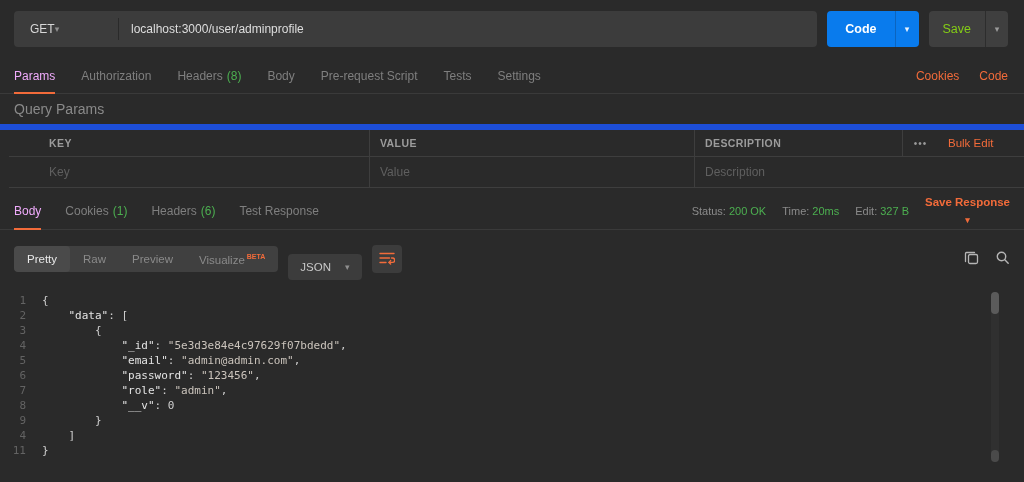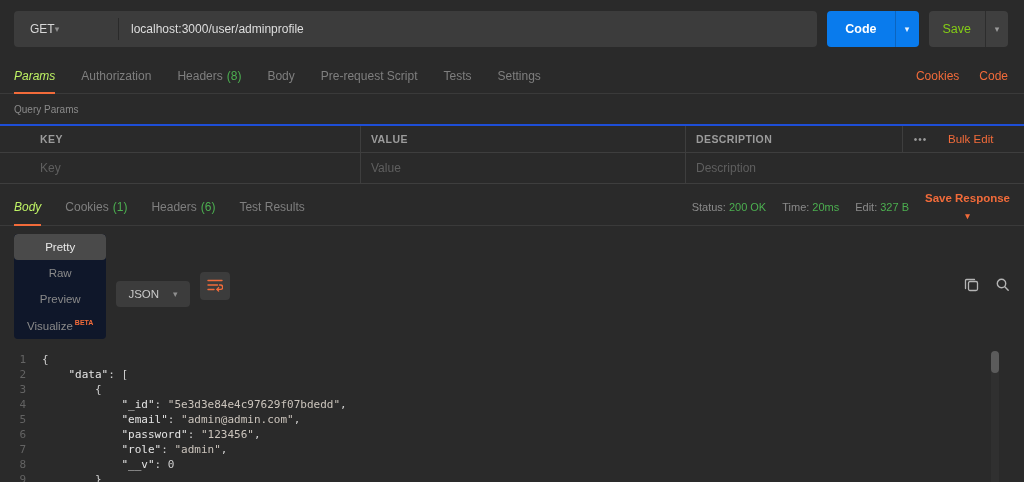--- a/index.html
+++ b/index.html
@@ -20,29 +20,29 @@
   .url-input { flex: 1; background: transparent; border: none; outline: none; color: #dedede; font-size: 12px; padding: 0 12px; font-family: "Liberation Sans", sans-serif; }
   .send-split, .save-split { display: flex; height: 36px; border-radius: 4px; overflow: hidden; flex: none; }
   .send-main { background: #097bed; color: #fff; border: none; font-size: 12.5px; font-weight: 700; padding: 0 18px; cursor: pointer; font-family: inherit; }
   .send-caret { background: #097bed; border: none; border-left: 1px solid #0b64bf; color: #e8f2fd; width: 24px; font-size: 9px; cursor: pointer; }
   .save-main { background: #3f3f3f; color: #84cc16; border: none; font-size: 12.5px; padding: 0 14px; cursor: pointer; font-family: inherit; }
   .save-caret { background: #3f3f3f; border: none; border-left: 1px solid #2d2d2d; color: #9a9a9a; width: 23px; font-size: 9px; cursor: pointer; }
 
   
   .req-tabs { display: flex; align-items: center; gap: 26px; height: 36px; padding: 0 16px 0 14px; border-bottom: 1px solid #3a3a3a; font-size: 12px; color: #7f7f7f; flex: none; }
   .tab { height: 100%; display: flex; align-items: center; position: relative; cursor: pointer; white-space: nowrap; }
-  .tab.active { color: #bef264; font-style: italic; }
+  .tab.active { color: #f0abfc; }
   .tab.active::after { content: ""; position: absolute; left: 0; right: 0; bottom: -1px; height: 2px; background: #f26b3a; }
   .tab .count { color: #4caf50; margin-left: 4px; }
   .right-links { margin-left: auto; display: flex; gap: 20px; color: #f26b3a; font-size: 12px; }
   .right-links .link { cursor: pointer; }
 
   
-  .qp-title { height: 30px; display: flex; align-items: center; padding: 0 14px; font-size: 10px; color: #8a8a8a; flex: none; }
-  .qp-table { border-top: 2px solid #1d4ed8; flex: none; }
+  .qp-title { height: 30px; display: flex; align-items: center; padding: 0 14px; font-size: 14px; color: #8a8a8a; flex: none; }
+  .qp-table { border-top: 6px solid #1d4ed8; flex: none; padding-left: 9px; }
   .qp-row { display: grid; grid-template-columns: 30px 330px 325px 1fr 36px 86px; border-bottom: 1px solid #3e3e3e; align-items: stretch; }
   .qp-row.input-row { grid-template-columns: 30px 330px 325px 1fr; }
   .qp-cell { padding: 7px 10px; display: flex; align-items: center; }
   .qp-cell.hdr { font-size: 10.5px; font-weight: 700; color: #9c9c9c; letter-spacing: 0.4px; }
   .bl { border-left: 1px solid #3e3e3e; }
   .qp-row.input-row .qp-cell { padding: 0; }
   .qp-input { width: 100%; background: transparent; border: none; outline: none; color: #d0d0d0; font-size: 12px; padding: 8px 10px; font-family: "Liberation Sans", sans-serif; }
   .qp-input::placeholder { color: #5f5f5f; }
   .dots-cell { justify-content: center; color: #9a9a9a; font-size: 10px; letter-spacing: 1px; cursor: pointer; }
   .bulk-cell { color: #f26b3a; font-size: 11.5px; cursor: pointer; justify-content: flex-start; }
@@ -50,21 +50,21 @@
   
   .resp-header { display: flex; align-items: center; height: 38px; margin-top: 4px; padding: 0 14px; border-bottom: 1px solid #3a3a3a; flex: none; }
   .resp-tabs { display: flex; gap: 24px; height: 100%; font-size: 12px; color: #7f7f7f; }
   .resp-meta { margin-left: auto; display: flex; align-items: center; gap: 16px; font-size: 11px; color: #8b8b8b; }
   .meta-val { color: #4caf50; margin-left: 3px; }
   .save-response { display: flex; align-items: center; gap: 7px; color: #f26b3a; font-size: 11.5px; font-weight: 700; cursor: pointer; flex-direction: column; }
   .save-response .caret { color: #f26b3a; }
 
   
   .viewer-bar { display: flex; align-items: center; gap: 10px; padding: 8px 14px; flex: none; }
-  .mode-group { display: flex; background: #0f172a; border-radius: 4px; overflow: hidden; flex-direction: column; }
+  .mode-group { display: flex; background: #404040; border-radius: 4px; overflow: hidden; }
   .mode { background: transparent; border: none; color: #8a8a8a; font-size: 11.5px; padding: 7px 13px; cursor: pointer; position: relative; font-family: inherit; }
   .mode.active { background: #4a4a4a; color: #e9e9e9; border-radius: 4px; }
   .beta-badge { color: #f26b3a; font-size: 7px; font-weight: 700; vertical-align: super; margin-left: 2px; }
   .format-btn { display: flex; align-items: center; gap: 14px; background: #3c3c3c; border: none; border-radius: 4px; color: #c9c9c9; font-size: 11.5px; padding: 7px 12px; cursor: pointer; font-family: inherit; margin-top: 16px; }
   .icon-btn { background: #3c3c3c; border: none; border-radius: 4px; width: 30px; height: 28px; display: flex; align-items: center; justify-content: center; cursor: pointer; }
   .viewer-right { margin-left: auto; display: flex; align-items: center; gap: 16px; }
   .plain-icon { background: transparent; border: none; cursor: pointer; display: flex; align-items: center; }
 
   
   .editor { position: relative; flex: 1; padding-top: 5px; font-family: "DejaVu Sans Mono", monospace; font-size: 11px; line-height: 15px; overflow: hidden; }
@@ -163,21 +163,21 @@
         </div>
       <div class="tab">
           <span>Cookies</span>
           <span class="count">(1)</span>
         </div>
       <div class="tab">
           <span>Headers</span>
           <span class="count">(6)</span>
         </div>
       <div class="tab">
-          <span>Test Results</span>
+          <span>Test Response</span>
         </div>
     </div>
     <div class="resp-meta">
       <span><span>Status:</span><span class="meta-val">200 OK</span></span>
       <span><span>Time:</span><span class="meta-val">20ms</span></span>
       <span><span>Edit:</span><span class="meta-val">327 B</span></span>
       <span class="save-response">
         <span>Save Response</span>
         <span class="caret">▾</span>
       </span>

